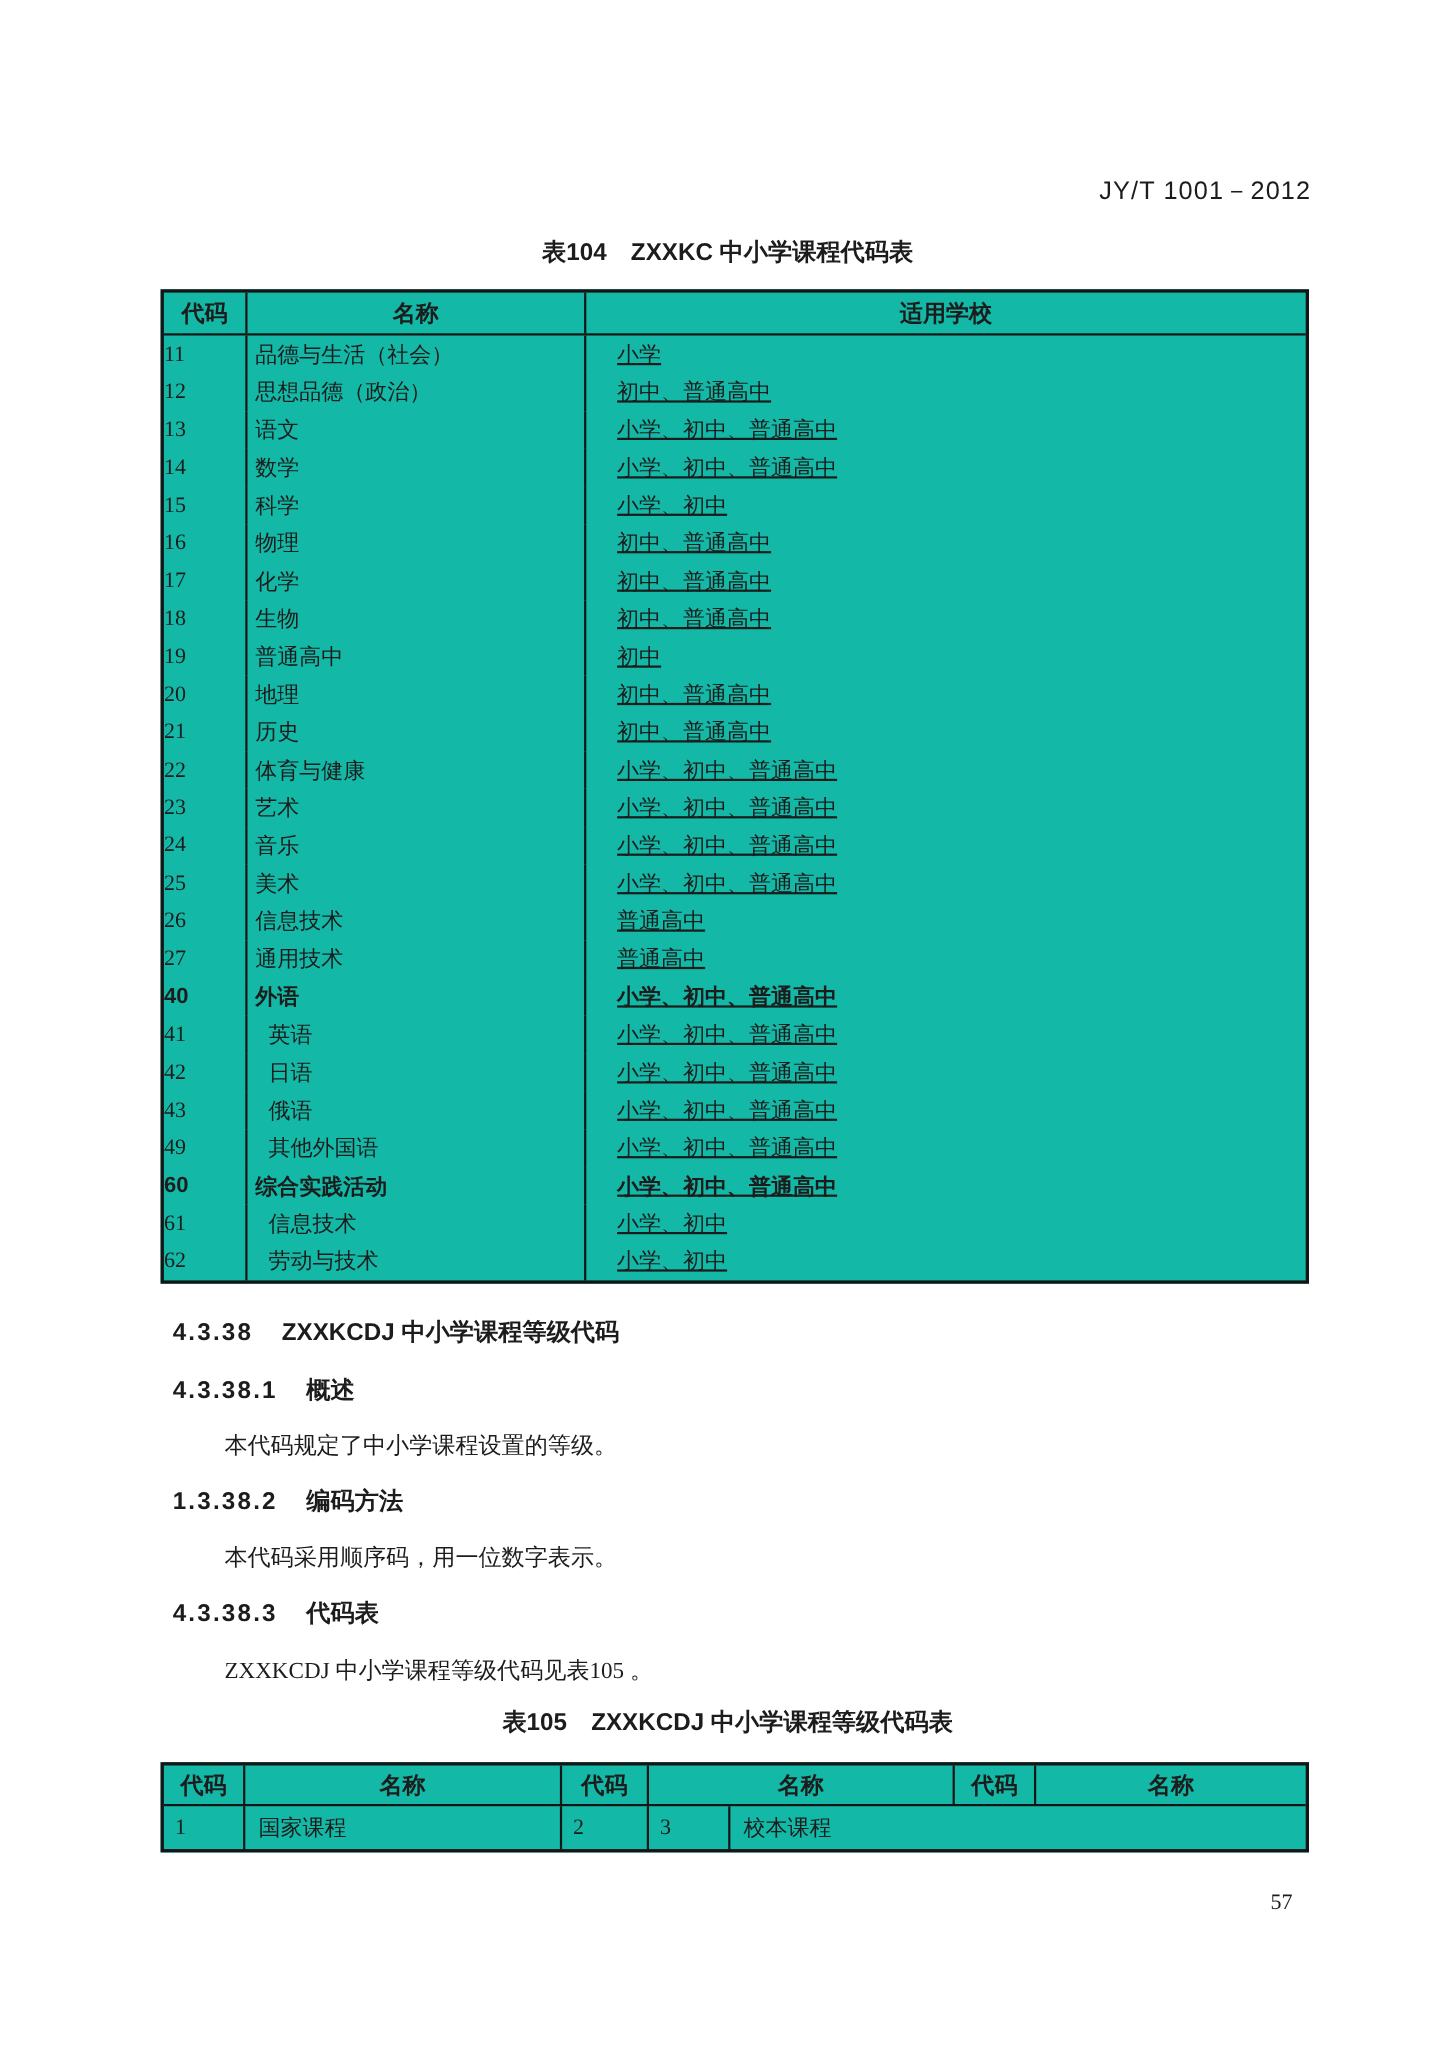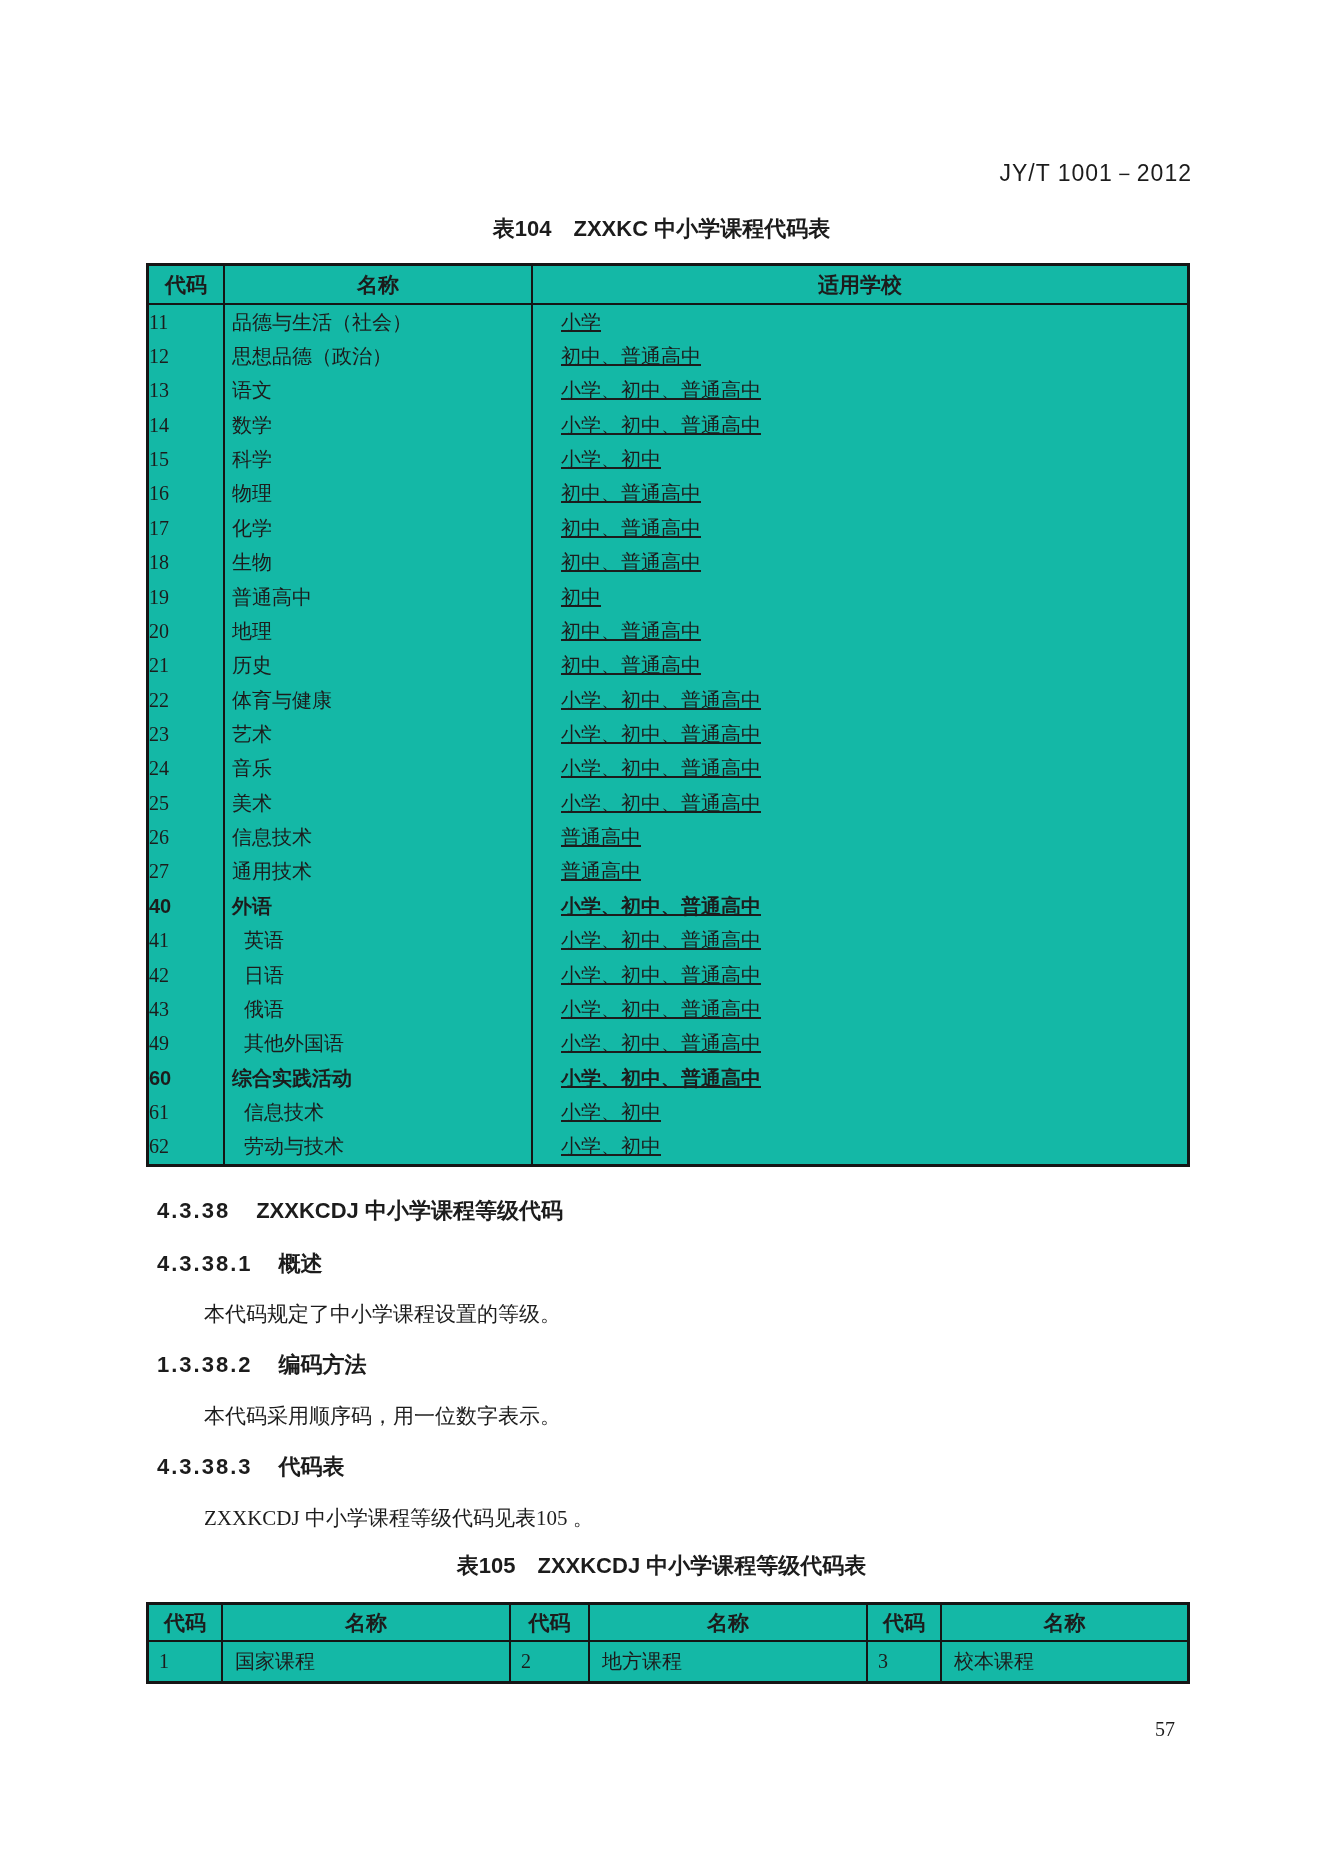--- a/index.html
+++ b/index.html
@@ -222,21 +222,20 @@
       <div class="td th g2">名称</div>
       <div class="td th g3">代码</div>
       <div class="td th g4">名称</div>
       <div class="td th g5">代码</div>
       <div class="td th g6">名称</div>
     </div>
     <div class="t105-row" id="t105-row">
         <div class="td g1 gcode">1</div>
         <div class="td g2 gname">国家课程</div>
         <div class="td g3 gcode">2</div>
-        <div class="td g4 gname">地方课程</div>
         <div class="td g5 gcode">3</div>
         <div class="td g6 gname">校本课程</div>
       </div>
   </div>
 
   <div class="page-number">57</div>
 
 </div>
 
 </body></html>

